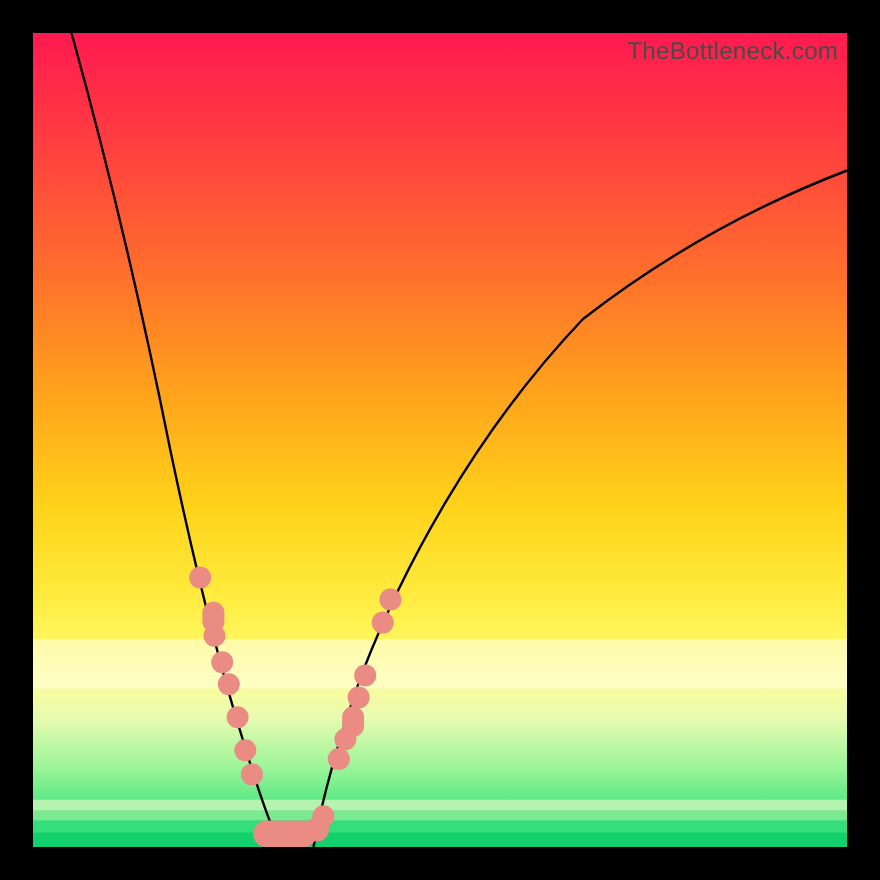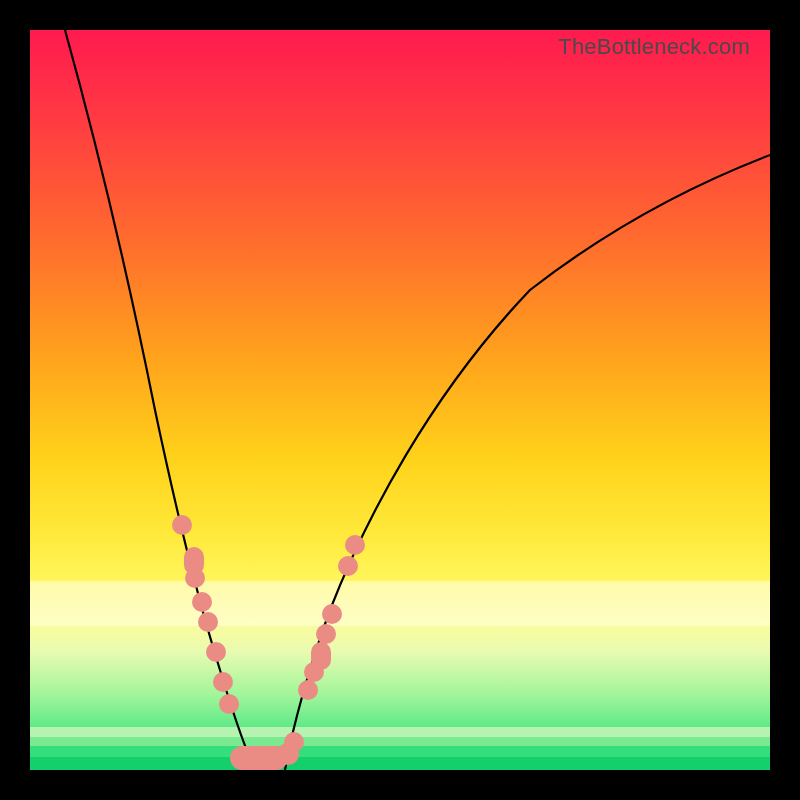--- a/index.html
+++ b/index.html
@@ -47,21 +47,21 @@
   .band.pale {
     background: rgba(255,255,230,0.55);
   }
   .band.green1 { background: #b7f3b0; }
   .band.green2 { background: #7ae98f; }
   .band.green3 { background: #34de7b; }
   .band.green4 { background: #14d06c; }
   .watermark {
     position: absolute;
     top: 4px;
-    right: 20px;
+    right: 8px;
     color: #4a4a4a;
     font-size: 22px;
     letter-spacing: 0.2px;
     font-weight: 400;
   }
   svg.curves {
     position: absolute;
     left: 0;
     top: 0;
     width: 740px;

